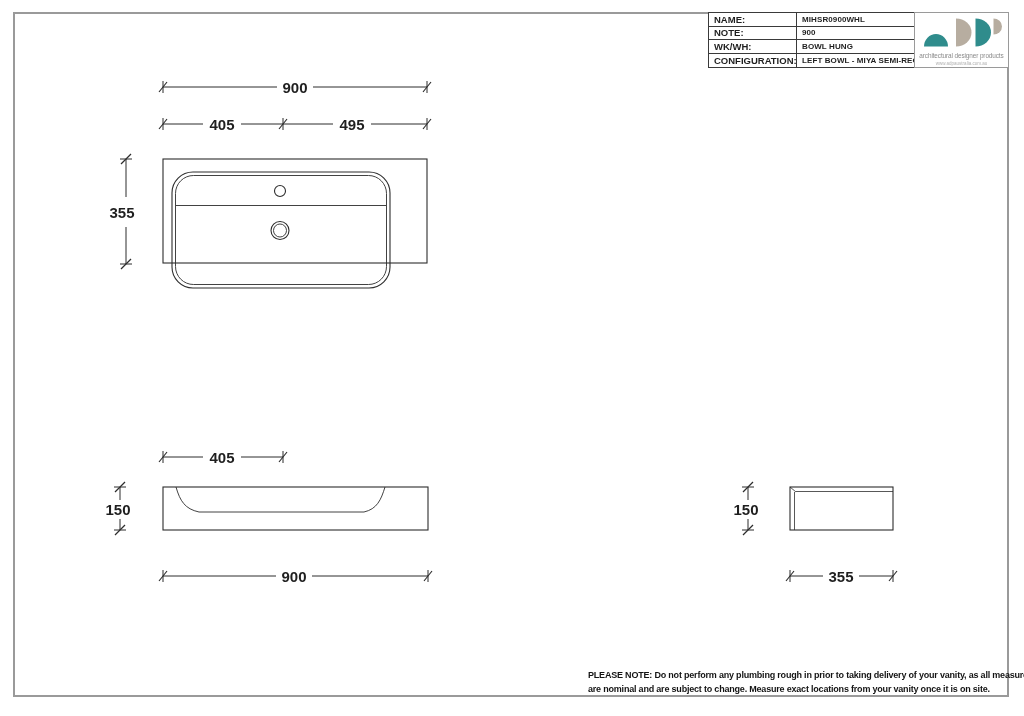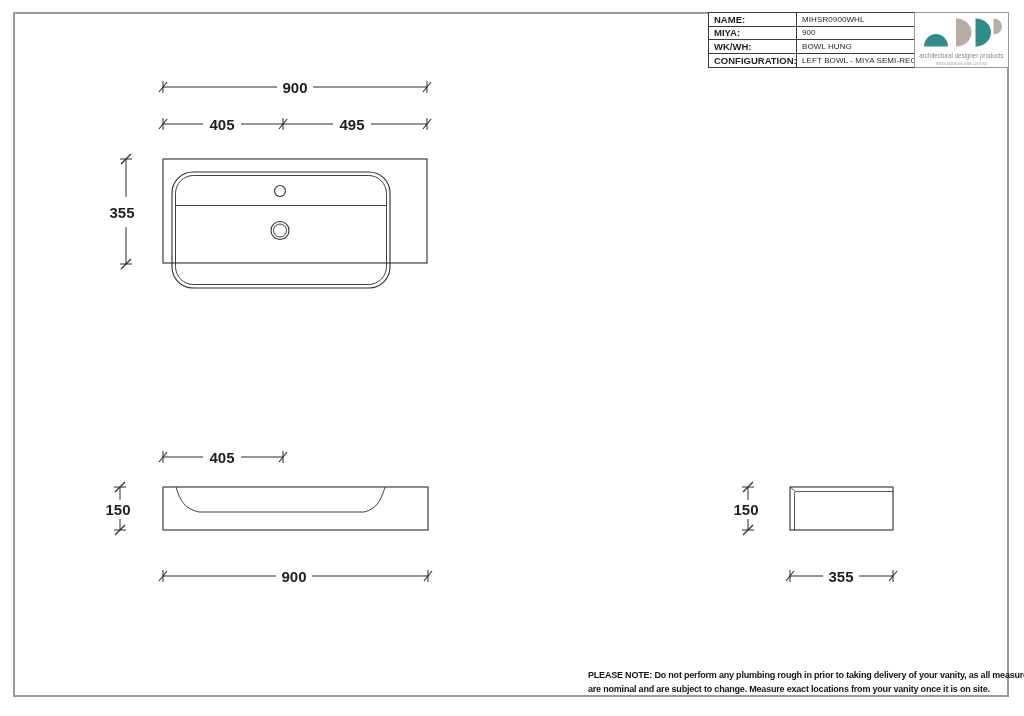--- a/index.html
+++ b/index.html
@@ -30,21 +30,21 @@
     margin-left: 38px;
   }
   .tb-cell {
     display: flex; align-items: center;
     padding-left: 5px;
     border-bottom: 1px solid #3a3a3a;
     white-space: nowrap; overflow: hidden;
   }
   .tb-cell.last { border-bottom: none; }
   .tb-label { font-size: 9.5px; font-weight: bold; border-right: 1px solid #3a3a3a; }
-  .tb-value { font-size: 8px; font-weight: normal; letter-spacing: 0.1px; text-align: center; }
+  .tb-value { font-size: 8px; font-weight: bold; letter-spacing: 0.1px; text-align: center; }
   
   .logo-box {
     position: absolute;
     left: 914px; top: 12px;
     width: 95px; height: 56px;
     border: 1px solid #9a9a9a;
     background: #fff;
   }
   .logo-tagline {
     position: absolute; left: 0; top: 39px;
@@ -184,21 +184,21 @@
 <span class="dim-label" style="left:122px; top:212px;">355</span>
 <span class="dim-label" style="left:222px; top:457px;">405</span>
 <span class="dim-label" style="left:118px; top:509px;">150</span>
 <span class="dim-label" style="left:294px; top:576px;">900</span>
 <span class="dim-label" style="left:746px; top:509px;">150</span>
 <span class="dim-label" style="left:841px; top:576px;">355</span>
 
 <div class="title-block">
   <div class="tb-cell tb-label">NAME:</div>
   <div class="tb-cell tb-value">MIHSR0900WHL</div>
-  <div class="tb-cell tb-label">MIYA:</div>
+  <div class="tb-cell tb-label">NOTE:</div>
   <div class="tb-cell tb-value">900</div>
   <div class="tb-cell tb-label">WK/WH:</div>
   <div class="tb-cell tb-value">BOWL HUNG</div>
   <div class="tb-cell tb-label last">CONFIGURATION:</div>
   <div class="tb-cell tb-value last">LEFT BOWL - MIYA SEMI-RECESSED 750</div>
 </div>
 
 <div class="logo-box">
   <svg width="93" height="40" viewBox="0 0 93 40">
     <path d="M9,33.5 A12,12.5 0 0 1 33,33.5 Z" fill="#2f8c8c"></path>

